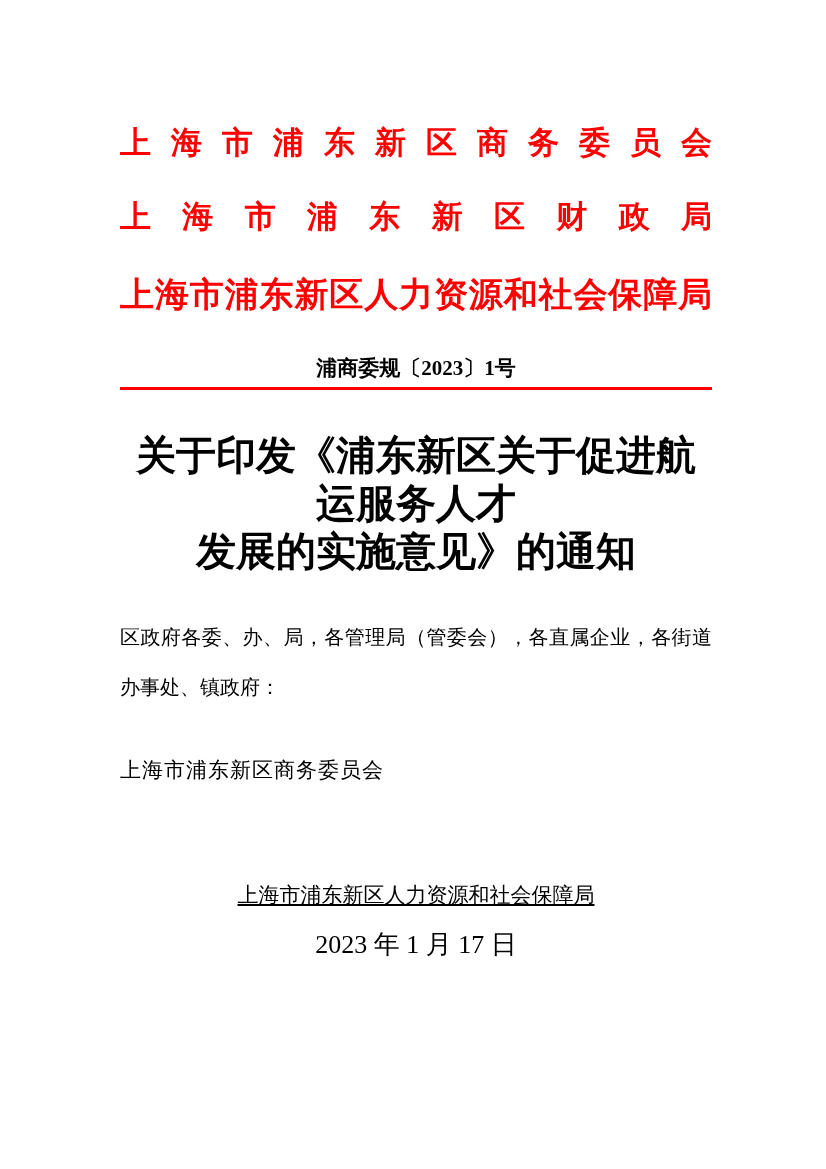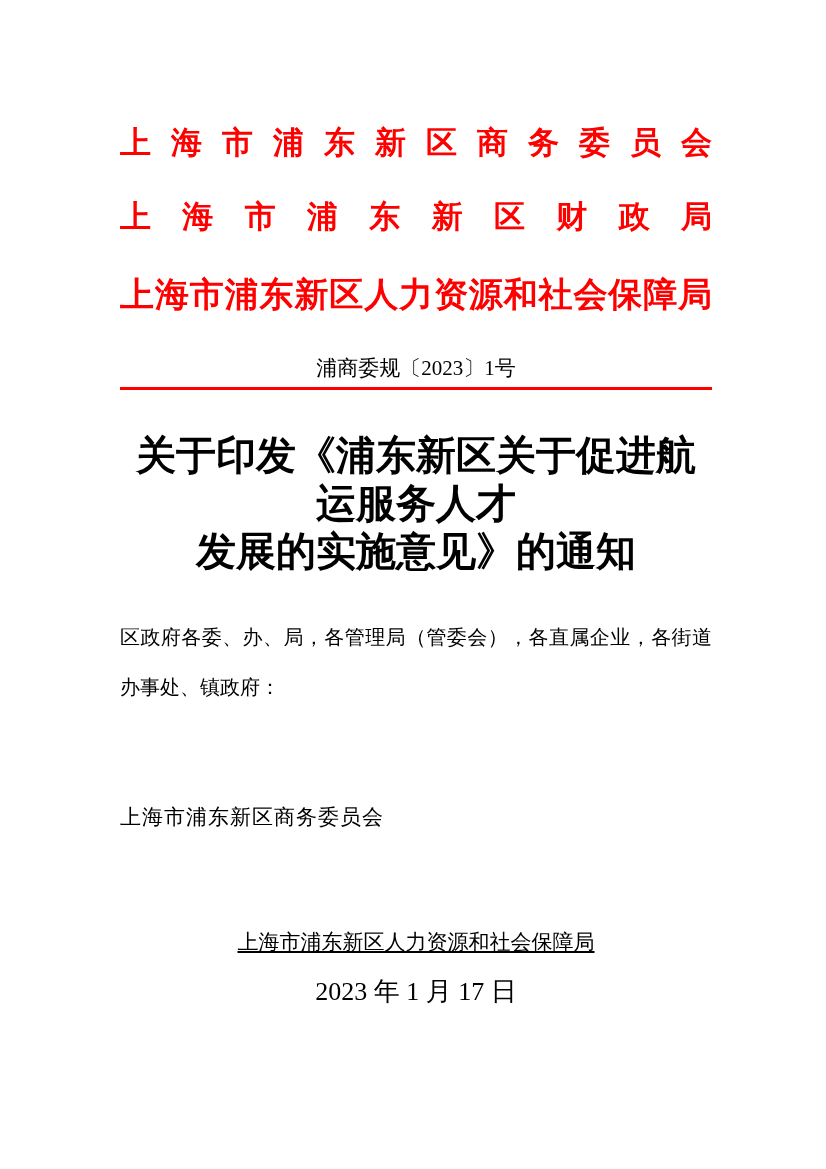--- a/index.html
+++ b/index.html
@@ -36,21 +36,21 @@
     justify-content: space-between;
   }
   .agency-line-1 { font-size: 31px; margin-bottom: 32px; }
   .agency-line-2 { font-size: 31px; margin-bottom: 34px; }
   .agency-line-3 { font-size: 34px; }
   
   .doc-number {
     margin-top: 38px;
     text-align: center;
     font-size: 21px;
-    font-weight: normal;
+    font-weight: bold;
     line-height: 24px;
   }
   .red-rule {
     margin-top: 7px;
     height: 3px;
     background: #ff0000;
   }
   
   .doc-title {
     margin-top: 42px;
@@ -67,21 +67,21 @@
     text-align: justify;
   }
   .body-block p {
     margin: 0;
   }
   .para-indent {
     text-indent: 2em;
   }
   
   .sig-row {
-    margin-top: 93px;
+    margin-top: 46px;
     display: flex;
     justify-content: space-between;
     font-size: 21px;
     line-height: 24px;
     letter-spacing: 1px;
   }
   .sig-center {
     margin-top: 101px;
     text-align: center;
     font-size: 21px;

